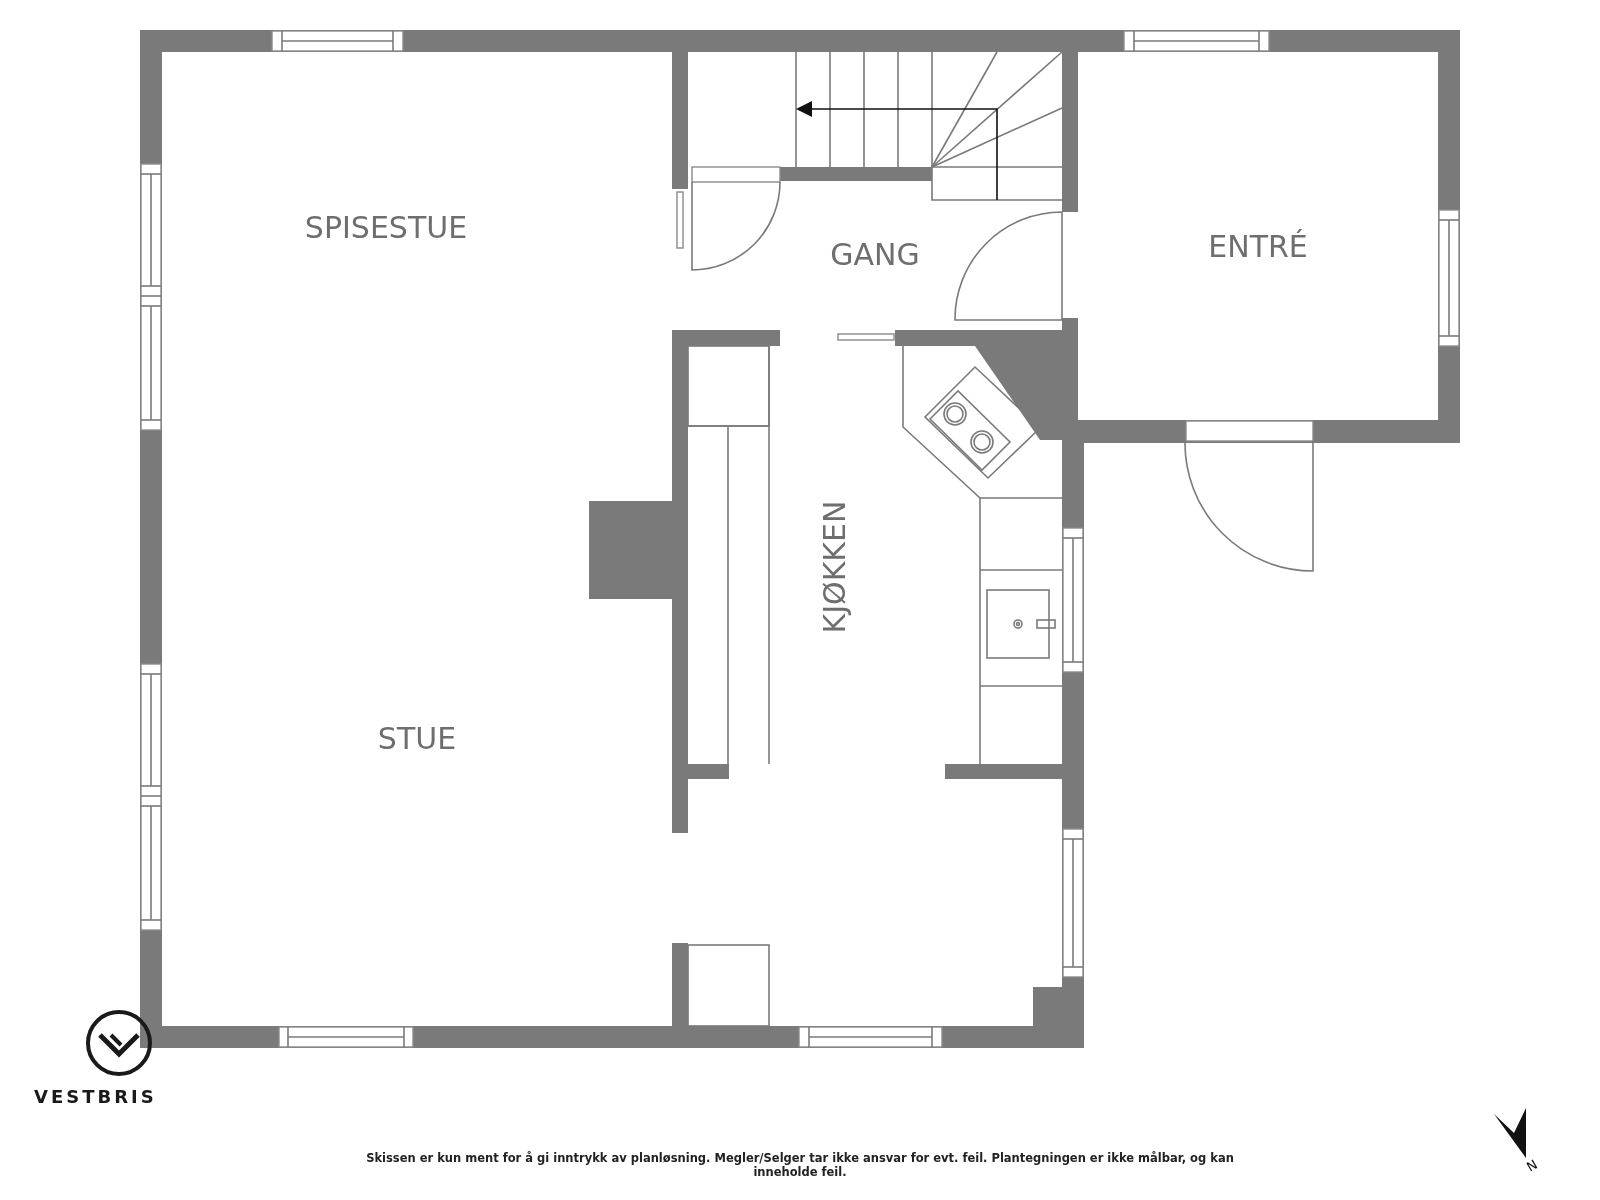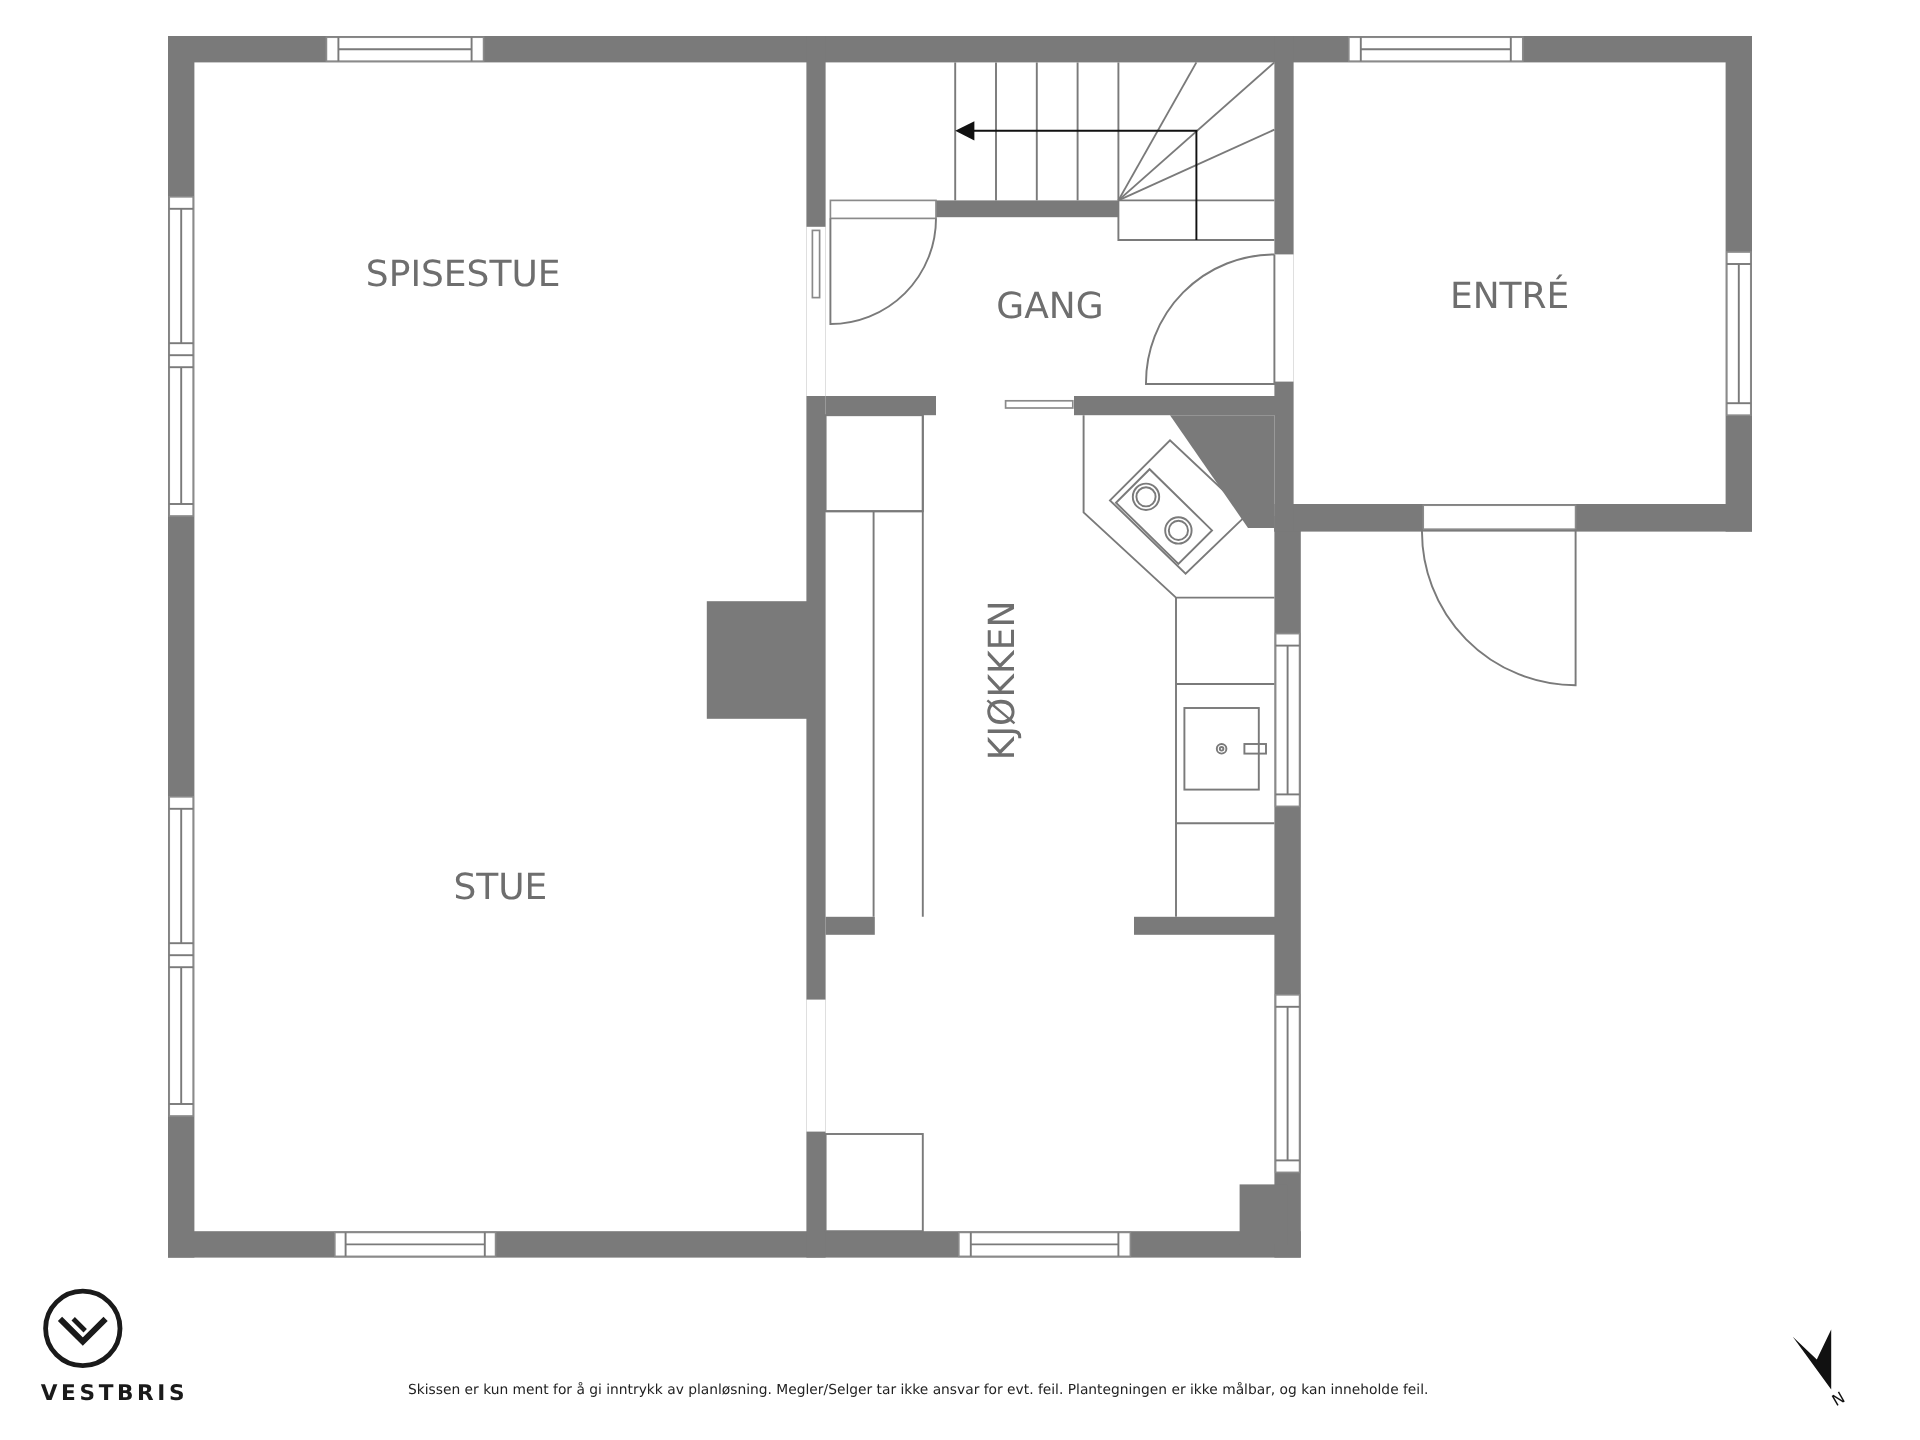--- a/index.html
+++ b/index.html
@@ -2,23 +2,23 @@
 <html><head>
 <meta charset="utf-8">
 <style>
   html, body { margin: 0; padding: 0; background: #ffffff; }
   body { width: 1600px; height: 1200px; position: relative; overflow: hidden; font-family: "Liberation Sans", "DejaVu Sans", sans-serif; }
   #plan { position: absolute; left: 0; top: 0; }
   .wall { fill: #7a7a7a; }
   .line { fill: none; stroke: #7a7a7a; stroke-width: 1.6; }
   .win { fill: #ffffff; stroke: #8a8a8a; stroke-width: 1.4; }
   .room-label { fill: #6e6e6e; font-family: "DejaVu Sans", sans-serif; font-size: 30px; }
-  .logo { position: absolute; left: 34px; top: 1072px; width: 120px; text-align: left; }
+  .logo { position: absolute; left: 34px; top: 1008px; width: 120px; text-align: right; }
   .logo-text { font-family: "DejaVu Sans", sans-serif; font-size: 18px; letter-spacing: 3px; color: #1a1a1a; font-weight: bold; margin-top: 4px; }
-  .disclaimer { position: absolute; left: 340px; top: 1151px; width: 920px; text-align: left; font-family: "DejaVu Sans", sans-serif; font-size: 11.5px; color: #222; }
+  .disclaimer { position: absolute; left: 340px; top: 1151px; width: 920px; text-align: center; font-family: "DejaVu Sans", sans-serif; font-size: 11.5px; color: #222; font-weight: bold; }
   .compass { position: absolute; left: 1490px; top: 1100px; }
 </style>
 </head>
 <body>
 
 <svg id="plan" width="1600" height="1200" viewBox="0 0 1600 1200" xmlns="http://www.w3.org/2000/svg">
 
   <g>
 
     <rect class="wall" x="140" y="30" width="932" height="22"></rect>

